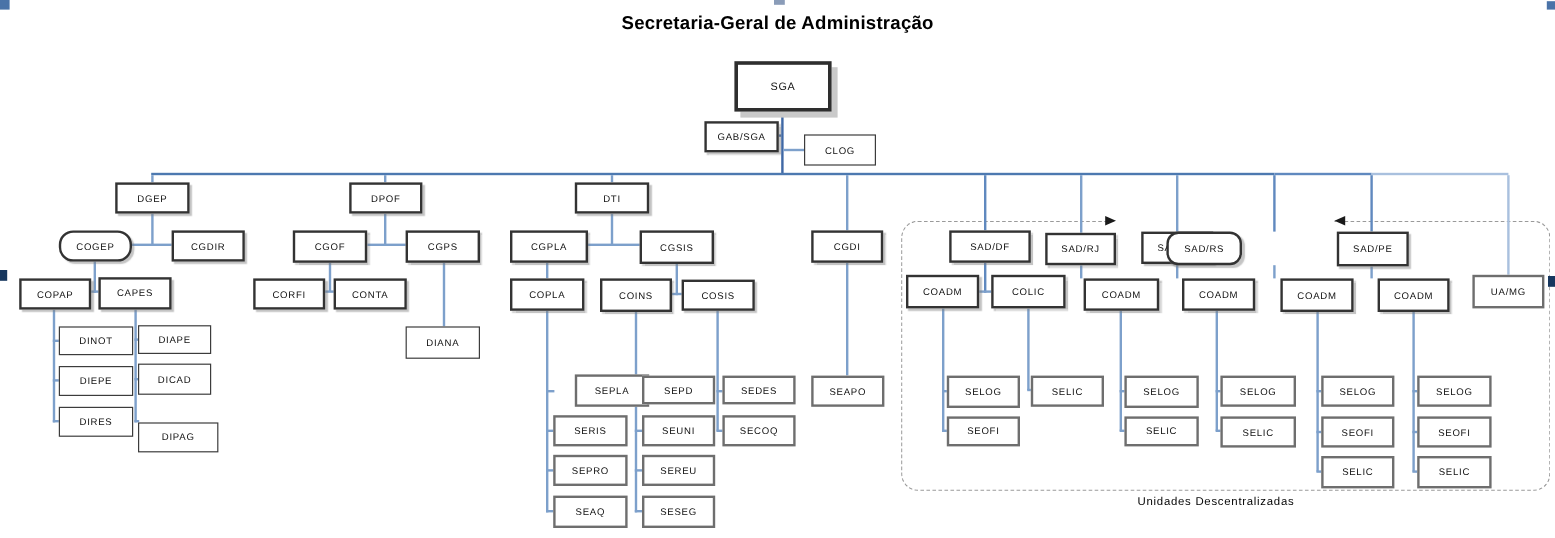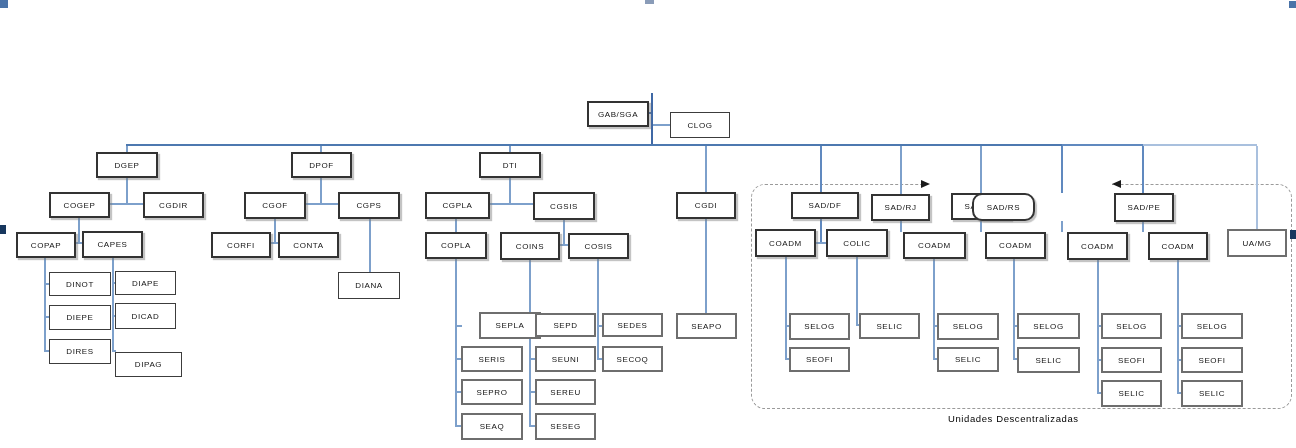--- a/index.html
+++ b/index.html
@@ -31,20 +31,21 @@
   .arrow-left{border-top:4px solid transparent;border-bottom:4px solid transparent;border-right:9px solid #1a1a1a;}
   .group-caption{
     position:absolute;font-size:9.5px;color:#000;letter-spacing:0.6px;white-space:nowrap;
   }
   .handle{position:absolute;}
 </style>
 </head>
 <body>
 
 <div id="stage">
+  <div class="chart-title">Secretaria-Geral de Administração</div>
   <div class="dashed-region" style="position: absolute; left: 751px; top: 184px; width: 541px; height: 225px;"></div>
   <div class="gap-cover" style="position: absolute; left: 930px; top: 182px; width: 182px; height: 6px;"></div>
   <div class="group-caption" style="position: absolute; left: 948px; top: 413px;">Unidades Descentralizadas</div>
 <div class="seg" style="position: absolute; left: 651px; top: 93px; width: 2px; height: 52px; background: rgb(63, 104, 165);"></div>
     <div class="seg" style="position: absolute; left: 637px; top: 112px; width: 14px; height: 2px; background: rgb(63, 104, 165);"></div>
     <div class="seg" style="position: absolute; left: 653px; top: 124px; width: 17px; height: 2px; background: rgb(125, 160, 203);"></div>
     <div class="seg" style="position: absolute; left: 126px; top: 144px; width: 936px; height: 2px; background: rgb(77, 121, 176);"></div>
     <div class="seg" style="position: absolute; left: 1062px; top: 144px; width: 81px; height: 2px; background: rgb(96, 137, 191);"></div>
     <div class="seg" style="position: absolute; left: 1143px; top: 144px; width: 114px; height: 2px; background: rgb(169, 192, 222);"></div>
     <div class="seg" style="position: absolute; left: 126px; top: 146px; width: 2px; height: 6px; background: rgb(125, 160, 203);"></div>
@@ -111,24 +112,25 @@
     <div class="seg" style="position: absolute; left: 1061px; top: 221px; width: 2px; height: 11px; background: rgb(125, 160, 203);"></div>
     <div class="seg" style="position: absolute; left: 1097px; top: 260px; width: 2px; height: 133px; background: rgb(125, 160, 203);"></div>
     <div class="seg" style="position: absolute; left: 1097px; top: 325px; width: 5px; height: 2px; background: rgb(125, 160, 203);"></div>
     <div class="seg" style="position: absolute; left: 1097px; top: 359px; width: 5px; height: 2px; background: rgb(125, 160, 203);"></div>
     <div class="seg" style="position: absolute; left: 1097px; top: 392px; width: 5px; height: 2px; background: rgb(125, 160, 203);"></div>
     <div class="seg" style="position: absolute; left: 1142px; top: 222px; width: 2px; height: 10px; background: rgb(125, 160, 203);"></div>
     <div class="seg" style="position: absolute; left: 1177px; top: 260px; width: 2px; height: 133px; background: rgb(125, 160, 203);"></div>
     <div class="seg" style="position: absolute; left: 1177px; top: 325px; width: 5px; height: 2px; background: rgb(125, 160, 203);"></div>
     <div class="seg" style="position: absolute; left: 1177px; top: 359px; width: 5px; height: 2px; background: rgb(125, 160, 203);"></div>
     <div class="seg" style="position: absolute; left: 1177px; top: 392px; width: 5px; height: 2px; background: rgb(125, 160, 203);"></div>
+    <div class="node root" style="position: absolute; left: 612px; top: 51px; width: 81px; height: 42px;">SGA</div>
     <div class="node l1" style="position: absolute; left: 575px; top: 101px; width: 62px; height: 26px; margin-left: 12px;">GAB/SGA</div>
     <div class="node l2" style="position: absolute; left: 670px; top: 112px; width: 60px; height: 26px;">CLOG</div>
     <div class="node l1" style="position: absolute; left: 96px; top: 152px; width: 62px; height: 26px;">DGEP</div>
-    <div class="node l1" style="position: absolute; left: 49px; top: 192px; width: 61px; height: 26px;">COGEP</div>
+    <div class="node l1" style="position: absolute; left: 49px; top: 192px; width: 61px; height: 26px; border-radius: 12px;">COGEP</div>
     <div class="node l1" style="position: absolute; left: 143px; top: 192px; width: 61px; height: 26px;">CGDIR</div>
     <div class="node l1" style="position: absolute; left: 16px; top: 232px; width: 60px; height: 26px;">COPAP</div>
     <div class="node l1" style="position: absolute; left: 82px; top: 231px; width: 61px; height: 27px;">CAPES</div>
     <div class="node l2" style="position: absolute; left: 49px; top: 272px; width: 62px; height: 24px;">DINOT</div>
     <div class="node l2" style="position: absolute; left: 115px; top: 271px; width: 61px; height: 24px;">DIAPE</div>
     <div class="node l2" style="position: absolute; left: 49px; top: 305px; width: 62px; height: 25px;">DIEPE</div>
     <div class="node l2" style="position: absolute; left: 115px; top: 303px; width: 61px; height: 26px;">DICAD</div>
     <div class="node l2" style="position: absolute; left: 49px; top: 339px; width: 62px; height: 25px;">DIRES</div>
     <div class="node l2" style="position: absolute; left: 115px; top: 340px; width: 67px; height: 25px; margin-top: 12px;">DIPAG</div>
     <div class="node l1" style="position: absolute; left: 291px; top: 152px; width: 61px; height: 26px;">DPOF</div>

